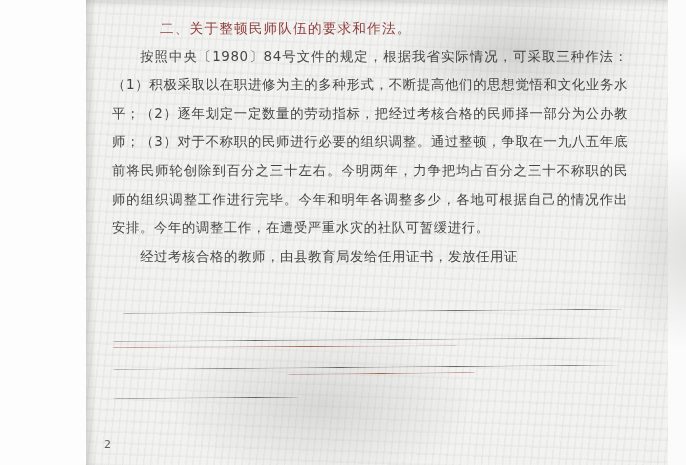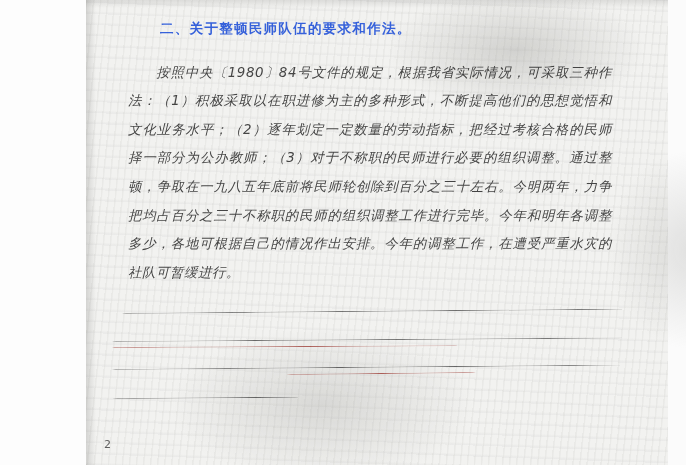--- a/index.html
+++ b/index.html
@@ -79,29 +79,28 @@
     color: #2e2e2e;
     font-size: 13.4px;
     line-height: 28.6px;
     letter-spacing: 0.6px;
     text-align: justify;
     text-justify: inter-character;
     opacity: 0.88;
   }
   .heading {
     font-size: 13.6px;
-    font-weight: bold;
+    font-weight: normal;
     letter-spacing: 1.2px;
     margin-left: 48px;
-    color: #1d4ed8;
+    color: #7f1d1d;
   }
   .para {
     text-indent: 2.1em;
-    margin: 16px;
-    font-style: italic;
+    margin: 0;
   }
   .para.p2 { margin-top: 0; }
 
   
   .mark {
     position: absolute;
     height: 0;
     border-top: 1.6px solid #3a3a3a;
     opacity: 0.75;
     border-radius: 40%;
@@ -148,20 +147,21 @@
     <div class="smudge-b"></div>
     <div class="smudge-c"></div>
   </div>
 
   <div class="edge-shadow-left"></div>
   <div class="edge-shadow-top"></div>
 
   <div class="text-col">
     <div class="heading">二、关于整顿民师队伍的要求和作法。</div>
     <p class="para p1">按照中央〔1980〕84号文件的规定，根据我省实际情况，可采取三种作法：（1）积极采取以在职进修为主的多种形式，不断提高他们的思想觉悟和文化业务水平；（2）逐年划定一定数量的劳动指标，把经过考核合格的民师择一部分为公办教师；（3）对于不称职的民师进行必要的组织调整。通过整顿，争取在一九八五年底前将民师轮创除到百分之三十左右。今明两年，力争把均占百分之三十不称职的民师的组织调整工作进行完毕。今年和明年各调整多少，各地可根据自己的情况作出安排。今年的调整工作，在遭受严重水灾的社队可暂缓进行。</p>
+    <p class="para p3">经过考核合格的教师，由县教育局发给任用证书，发放任用证</p>
   </div>
 
   <div class="mark" style="left:122px; top:313px; width:500px; transform: rotate(-0.5deg);"></div>
   <div class="mark" style="left:112px; top:341px; width:510px; transform: rotate(-0.4deg);"></div>
   <div class="mark red" style="left:112px; top:347px; width:345px; transform: rotate(-0.3deg);"></div>
   <div class="mark" style="left:112px; top:369px; width:508px; transform: rotate(-0.5deg);"></div>
   <div class="mark red" style="left:286px; top:374px; width:190px; transform: rotate(-0.6deg);"></div>
   <div class="mark" style="left:112px; top:398px; width:186px; transform: rotate(-0.4deg);"></div>
 
   <div class="page-number">2</div>

